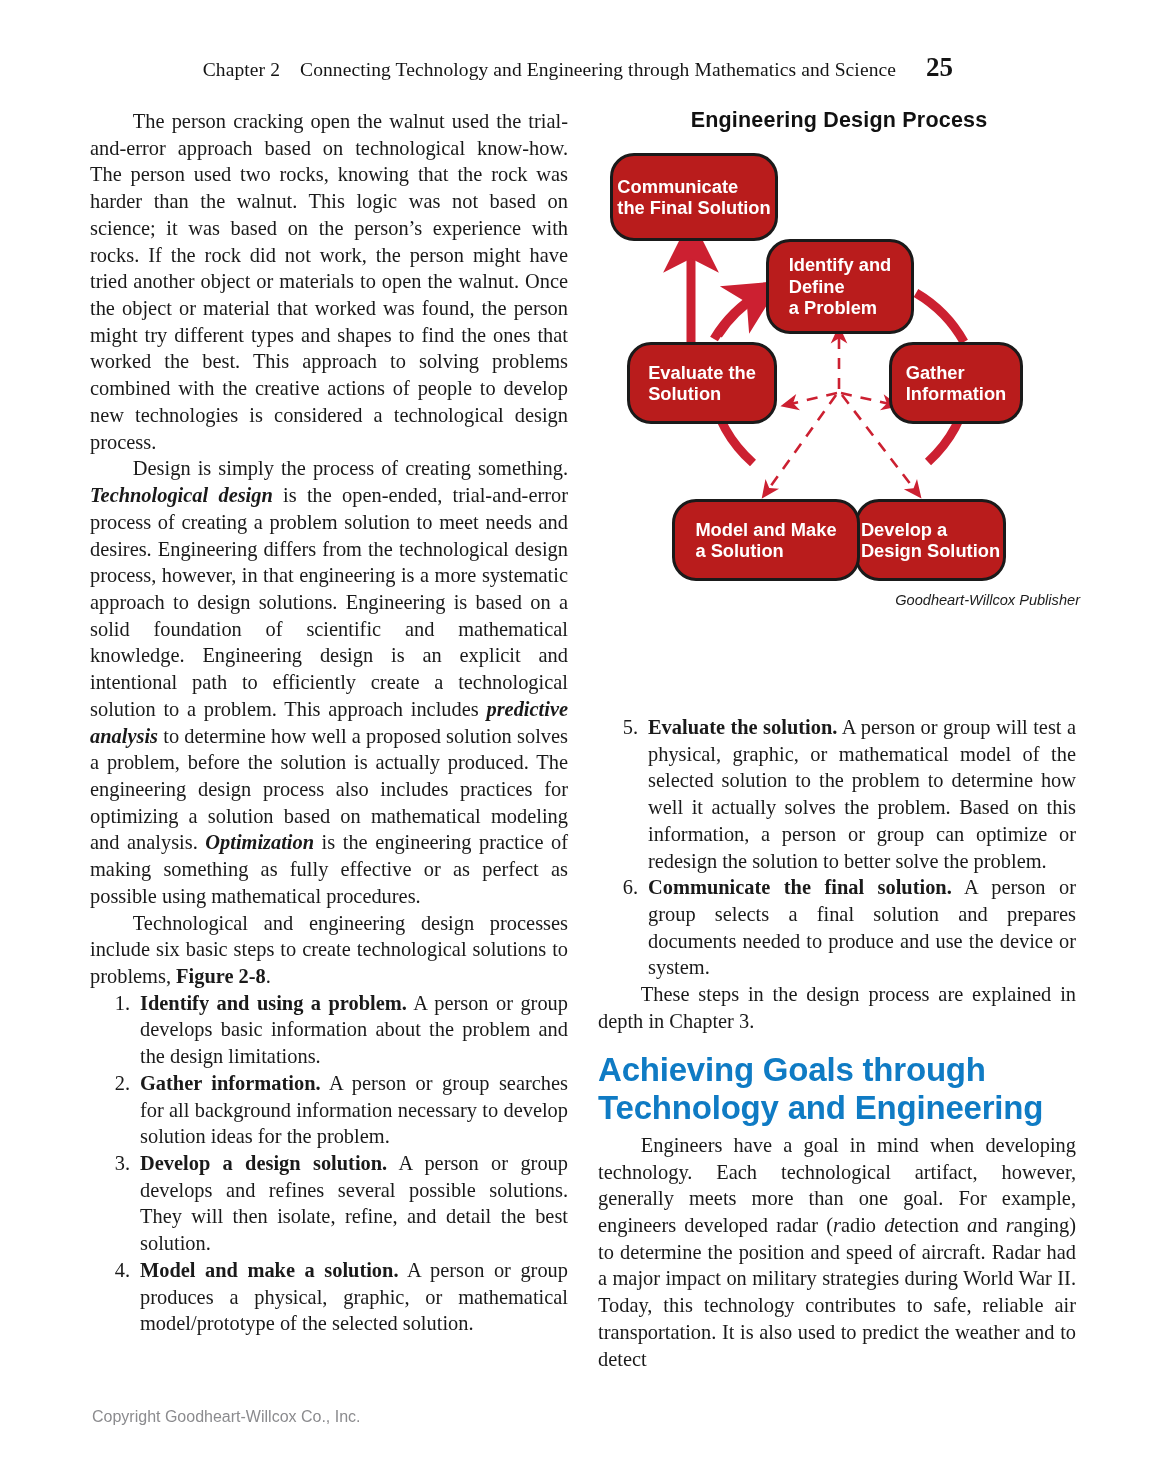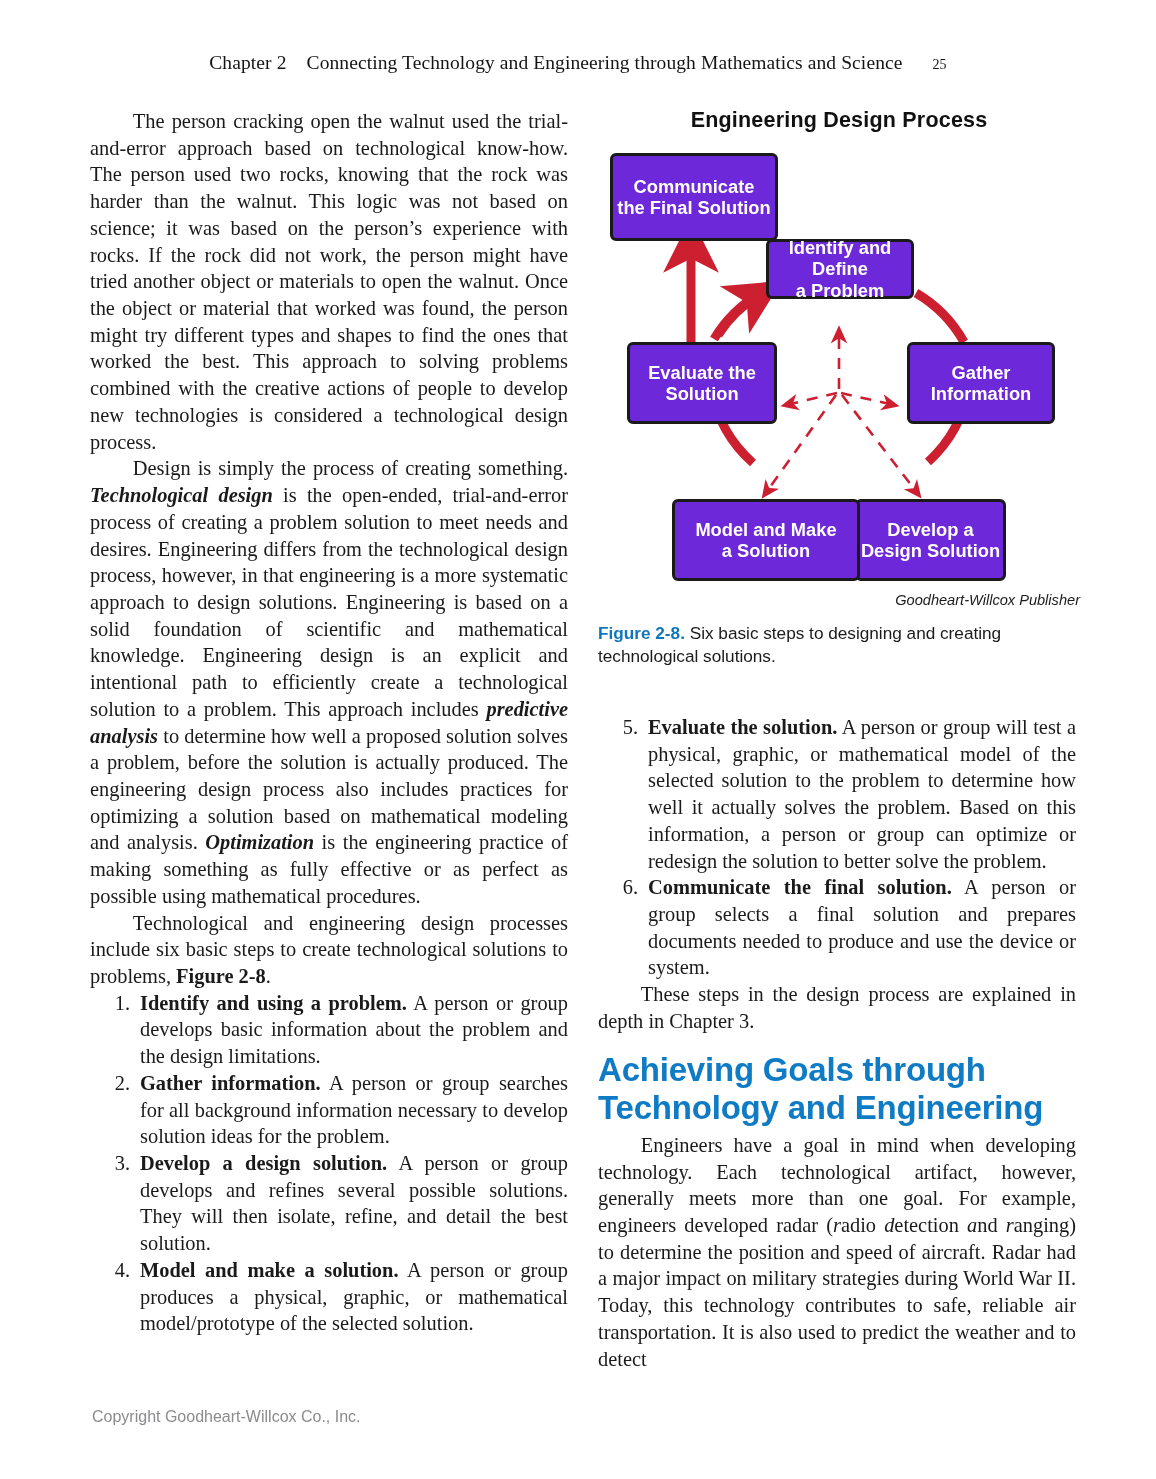--- a/index.html
+++ b/index.html
@@ -18,21 +18,21 @@
     position:absolute; left:0; right:0; top:52px;
     text-align:center;
     font-family:"Liberation Serif", serif;
     font-size:19.5px;
     letter-spacing:.1px;
     color:#141414;
     white-space:nowrap;
   }
   .runhead .chap { margin-right:20px; }
   .runhead .pageno {
-    font-weight:normal; font-size:14px; margin-left:30px;
+    font-weight:bold; font-size:27px; margin-left:30px;
   }
 
   
   .col {
     position:absolute;
     width:478px;
     font-size:20.4px;
     line-height:1.31;
     text-align:justify;
     text-justify:inter-word;
@@ -68,32 +68,32 @@
     font-size:21.5px;
     text-align:center;
     color:#111;
     letter-spacing:.2px;
     margin-bottom:8px;
   }
   .diagram { position:relative; width:482px; height:455px; }
   .diagram svg { position:absolute; left:0; top:0; }
   .node {
     position:absolute;
-    background:#6d28d9;
+    background:#b91c1c;
     border:3px solid #1a1a1a;
-    border-radius:6px;
+    border-radius:24px;
     color:#ffffff;
     font-family:"Liberation Sans", sans-serif;
     font-weight:bold;
     font-size:18.3px;
     line-height:1.17;
     display:flex;
     align-items:center;
     justify-content:center;
-    text-align:center;
+    text-align:left;
     box-sizing:border-box;
     z-index:5;
   }
   .credit {
     font-family:"Liberation Sans", sans-serif;
     font-style:italic;
     font-size:14.6px;
     text-align:right;
     color:#1b1b1b;
     margin-top:-4px;
@@ -196,27 +196,27 @@
           <path d="M 238 254 L 167 353" marker-end="url(#dashArrow)"></path>
           <path d="M 244 254 L 320 353" marker-end="url(#dashArrow)"></path>
         </g>
       </svg>
 
       <div class="node" style="left:12px; top:12px; width:168px; height:88px;">
         <span style="white-space:pre-line;">Communicate
 the Final Solution</span>
       </div>
 
-      <div class="node" style="left:168px; top:98px; width:148px; height:60px;">
+      <div class="node" style="left:168px; top:98px; width:148px; height:95px;">
         <span style="white-space:pre-line;">Identify and
 Define
 a Problem</span>
       </div>
 
-      <div class="node" style="left:309px; top:201px; width:148px; height:82px;">
+      <div class="node" style="left:291px; top:201px; width:134px; height:82px;">
         <span style="white-space:pre-line;">Gather
 Information</span>
       </div>
 
       <div class="node" style="left:257px; top:358px; width:151px; height:82px;">
         <span style="white-space:pre-line;">Develop a
 Design Solution</span>
       </div>
 
       <div class="node" style="left:74px; top:358px; width:188px; height:82px;">
@@ -225,21 +225,20 @@
       </div>
 
       <div class="node" style="left:29px; top:201px; width:150px; height:82px;">
         <span style="white-space:pre-line;">Evaluate the
 Solution</span>
       </div>
     </div>
 
     <div class="credit">Goodheart-Willcox Publisher</div>
 
-    <div class="figcap"><span class="lbl">Figure 2-8.</span><span> Six basic steps to designing and creating technological solutions.</span></div>
   </div>
 
   <div class="col col-right" style="top:714px;">
 
     <ol class="steps">
       <li>
         <span class="num">5.</span><span class="bd">Evaluate the solution.</span><span> A person or group will test a physical, graphic, or mathematical model of the selected solution to the problem to determine how well it actually solves the problem. Based on this information, a person or group can optimize or redesign the solution to better solve the problem.</span>
       </li>
       <li>
         <span class="num">6.</span><span class="bd">Communicate the final solution.</span><span> A person or group selects a final solution and prepares documents needed to produce and use the device or system.</span>

